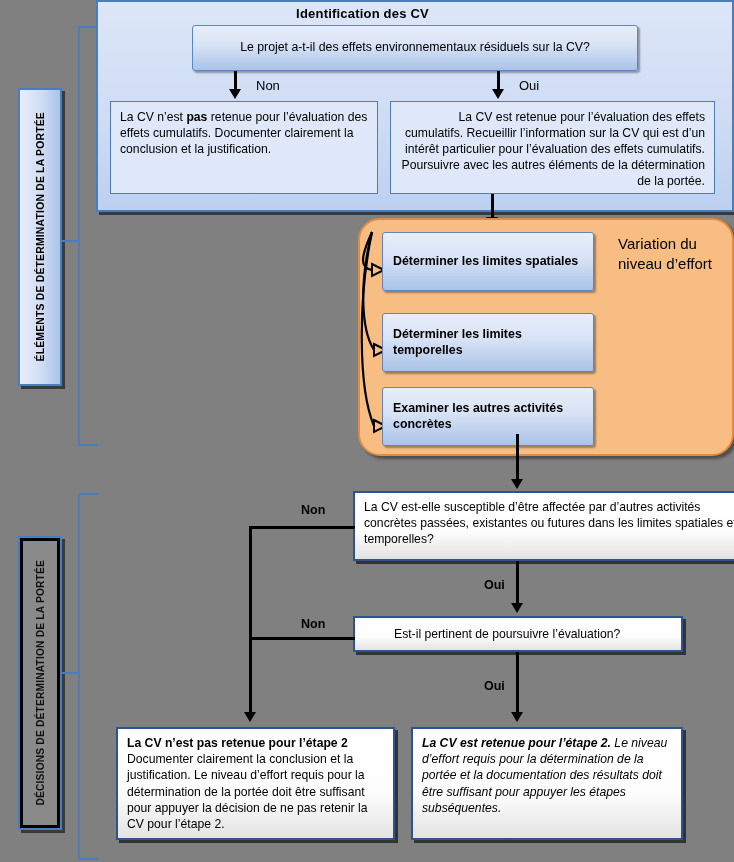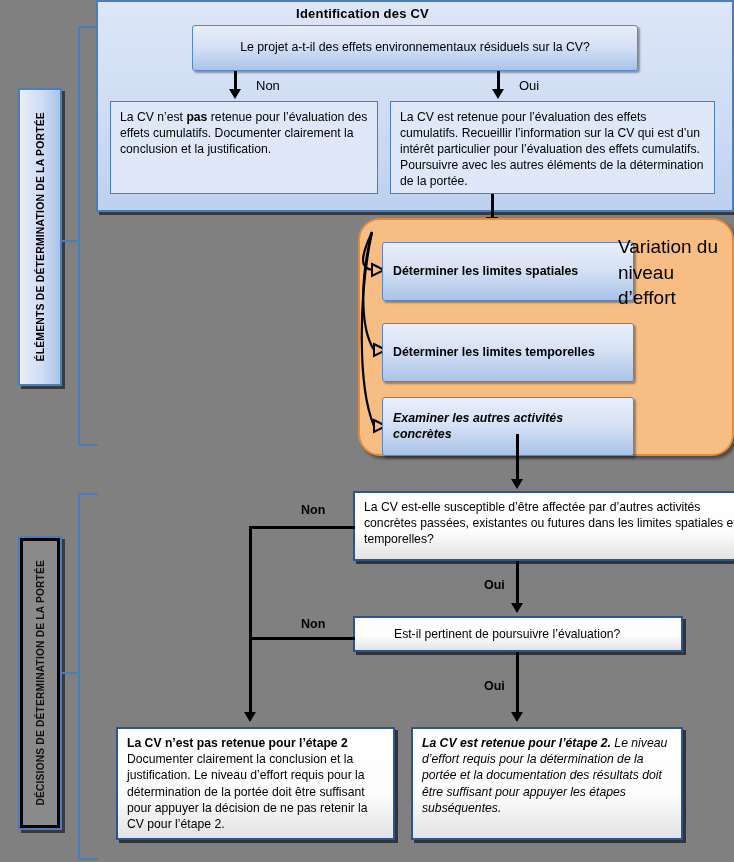--- a/index.html
+++ b/index.html
@@ -53,44 +53,43 @@
 
   
   .outbox {
     background: #dfe8f9;
     border: 1px solid #4a7ebb;
     font-size: 12.2px;
     line-height: 1.32;
     padding: 7px 9px 6px 9px;
   }
   .outbox-left  { left: 110px; top: 101px; width: 268px; height: 93px; }
-  .outbox-right { left: 390px; top: 101px; width: 325px; height: 93px; }
+  .outbox-right { left: 390px; top: 101px; width: 325px; height: 93px; text-align: right; }
 
   
   .orange-panel {
     left: 358px; top: 218px; width: 376px; height: 238px;
     background: #f7bd82;
     border: 2px solid #e08b3e;
     border-radius: 22px;
     box-shadow: 3px 3px 3px rgba(0,0,0,0.40);
   }
   .orange-box {
-    width: 252px; height: 59px;
+    width: 212px; height: 59px;
     left: 382px;
     display: flex; align-items: center;
     font-weight: bold; font-size: 12.4px; line-height: 1.25;
     padding: 4px 10px;
-    margin-top: 10px;
   }
   .ob1 { top: 232px; }
   .ob2 { top: 313px; }
-  .ob3 { top: 387px; font-style: italic; }
+  .ob3 { top: 387px; }
   .variation-label {
     left: 618px; top: 234px; width: 104px;
-    font-size: 19px; line-height: 1.35;
+    font-size: 15px; line-height: 1.35;
   }
 
   
   .greybox {
     background: linear-gradient(to bottom, #ffffff 0%, #fdfdfd 58%, #e3e3e3 100%);
     border: 2px solid #2c5490;
     box-shadow: 3px 3px 0 rgba(0,0,0,0.60);
     font-size: 12.2px;
     line-height: 1.33;
     padding: 6px 9px;

